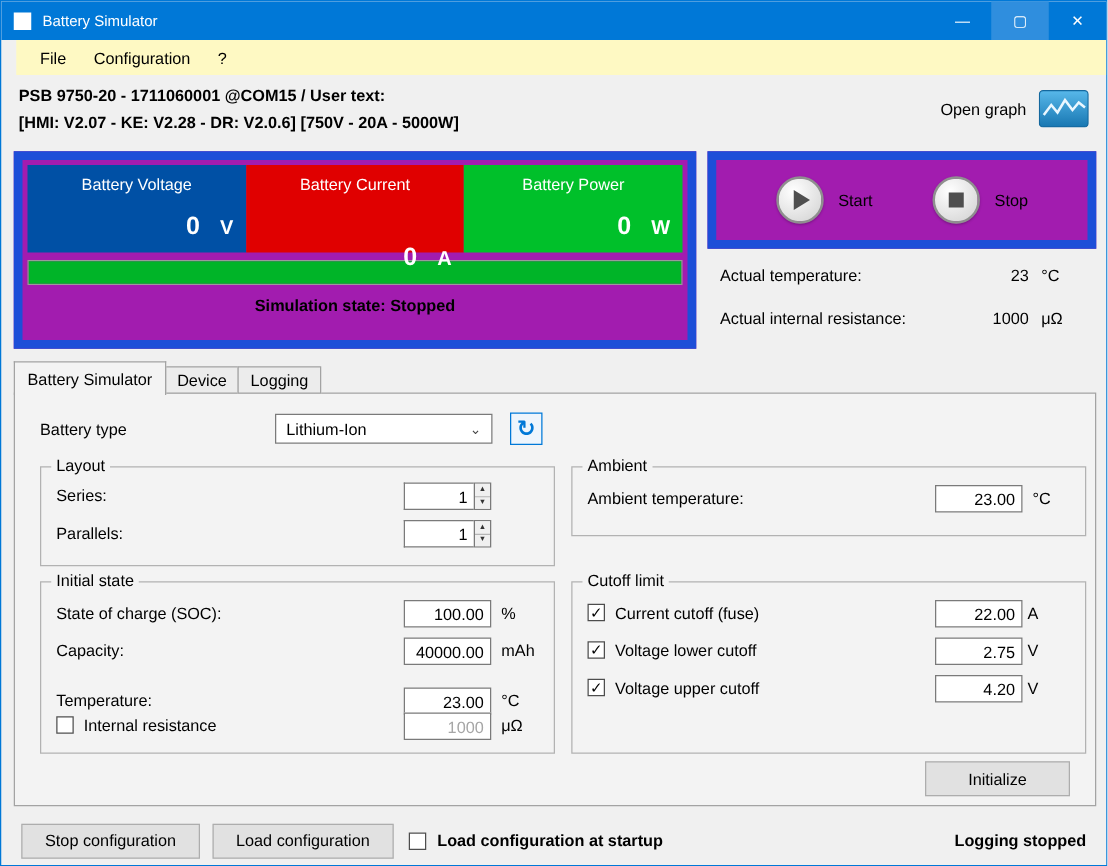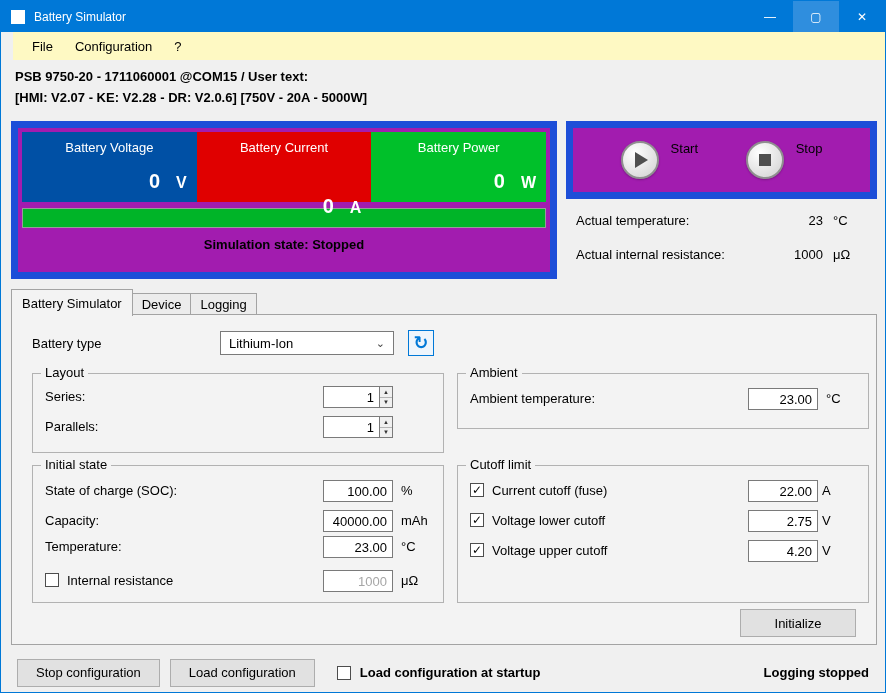--- a/index.html
+++ b/index.html
@@ -35,21 +35,21 @@
   .meter-value{margin-top:auto;display:flex;justify-content:flex-end;align-items:baseline;font-weight:bold;padding:0 10px 9px 0;}
   .meter-value .val{font-size:20px;margin-right:16px;}
   .meter-value .unit{font-size:16px;}
   .soc-text{text-align:center;margin-top:10px;height:16px;}
   .progress{margin-top:6px;height:20px;border:1px solid #9a9a9a;background:#e4e4e4;}
   .progress-fill{height:100%;}
   .sim-state{text-align:center;margin-top:9px;font-weight:bold;}
 
   
   .startstop-box{left:565px;top:120px;width:311px;height:78px;display:flex;align-items:center;justify-content:space-evenly;}
-  .ctrl{display:flex;align-items:flex-start;gap:12px;cursor:default;}
+  .ctrl{display:flex;align-items:center;gap:12px;cursor:default;}
   .circle{width:38px;height:38px;border-radius:50%;background:radial-gradient(circle at 35% 30%,#ffffff,#d0d0d0);border:2px solid #8f8f8f;display:flex;align-items:center;justify-content:center;box-shadow:0 1px 2px rgba(0,0,0,.25);}
   .play{width:0;height:0;border-left:13px solid #4f4f4f;border-top:8px solid transparent;border-bottom:8px solid transparent;margin-left:3px;}
   .stopsq{width:12px;height:12px;background:#4f4f4f;}
 
   
   .readouts{position:absolute;left:565px;top:212px;width:311px;padding:0 14px 0 10px;}
   .readout{display:flex;align-items:flex-start;height:18px;margin-bottom:16px;}
   .ro-value{margin-left:auto;text-align:right;}
   .ro-unit{width:30px;margin-left:10px;}
 
@@ -89,21 +89,21 @@
   
   .cb{position:absolute;left:12px;top:3px;width:14px;height:14px;border:1px solid #4d4d4d;background:#fff;display:flex;align-items:center;justify-content:center;cursor:default;}
   .cb .mark{visibility:hidden;font-size:12px;font-weight:bold;line-height:1;margin-top:-1px;}
   .cb.checked .mark{visibility:visible;}
 
   .btn{height:28px;background:#e1e1e1;border:1px solid #adadad;font-size:13px;font-family:inherit;padding:0 18px;cursor:default;}
   .init-btn{position:absolute;left:728px;top:294px;width:116px;}
 
   
   .footer{position:absolute;left:0;top:650px;right:0;height:43px;display:flex;align-items:center;padding:0 16px;gap:10px;}
-  .startup{display:flex;align-items:center;gap:9px;margin-left:12px;font-weight:bold;position:relative;}
+  .startup{display:flex;align-items:center;gap:9px;margin-left:2px;font-weight:bold;position:relative;}
   .startup .cb{position:static;}
   .logging{margin-left:auto;font-weight:bold;}
 </style>
 </head>
 <body>
 
 <div class="window">
 
   <div class="titlebar">
     <div class="app-icon"></div>
@@ -119,20 +119,33 @@
     <span class="menu-item">File</span>
     <span class="menu-item">Configuration</span>
     <span class="menu-item">?</span>
   </div>
 
   <div class="infobar">
     <div class="info-lines">
       <div>PSB 9750-20 - 1711060001 @COM15 / User text:</div>
       <div>[HMI: V2.07 - KE: V2.28 - DR: V2.0.6] [750V - 20A - 5000W]</div>
     </div>
+    <div class="open-graph">
+      <span>Open graph</span>
+      <svg width="40" height="30" viewBox="0 0 40 30">
+        <defs>
+          <linearGradient id="gi" x1="0" y1="0" x2="0" y2="1">
+            <stop offset="0" stop-color="#58b8ea"></stop>
+              <stop offset="1" stop-color="#1877b2"></stop>
+          </linearGradient>
+        </defs>
+        <rect x="0.5" y="0.5" width="39" height="29" rx="3" fill="url(#gi)" stroke="#14689e"></rect>
+        <polyline points="4,20 10,12 15,18 21,8 27,16 32,10 37,14" fill="none" stroke="#eaf7ff" stroke-width="2"></polyline>
+      </svg>
+    </div>
   </div>
 
   <div class="groupbox meters-box">
     <div class="meters">
       <div class="meter" style="background: rgb(0, 80, 165);">
         <div class="meter-label">Battery Voltage</div>
         <div class="meter-value">
           <span class="val">0</span>
           <span class="unit">V</span>
         </div>
@@ -247,21 +260,21 @@
           </div>
         <span class="funit">%</span>
       </div>
       <div class="frow" style="top:44px;">
         <span class="flabel">Capacity:</span>
         <div class="field">
             <input class="tinput" value="40000.00" style="">
           </div>
         <span class="funit">mAh</span>
       </div>
-      <div class="frow" style="top:70px;">
+      <div class="frow" style="top:84px;">
         <span class="flabel">Temperature:</span>
         <div class="field">
             <input class="tinput" value="23.00" style="">
           </div>
         <span class="funit">°C</span>
       </div>
       <div class="frow" style="top:104px;">
         <span class="cb">
             <span class="mark">✓</span>
           </span>

